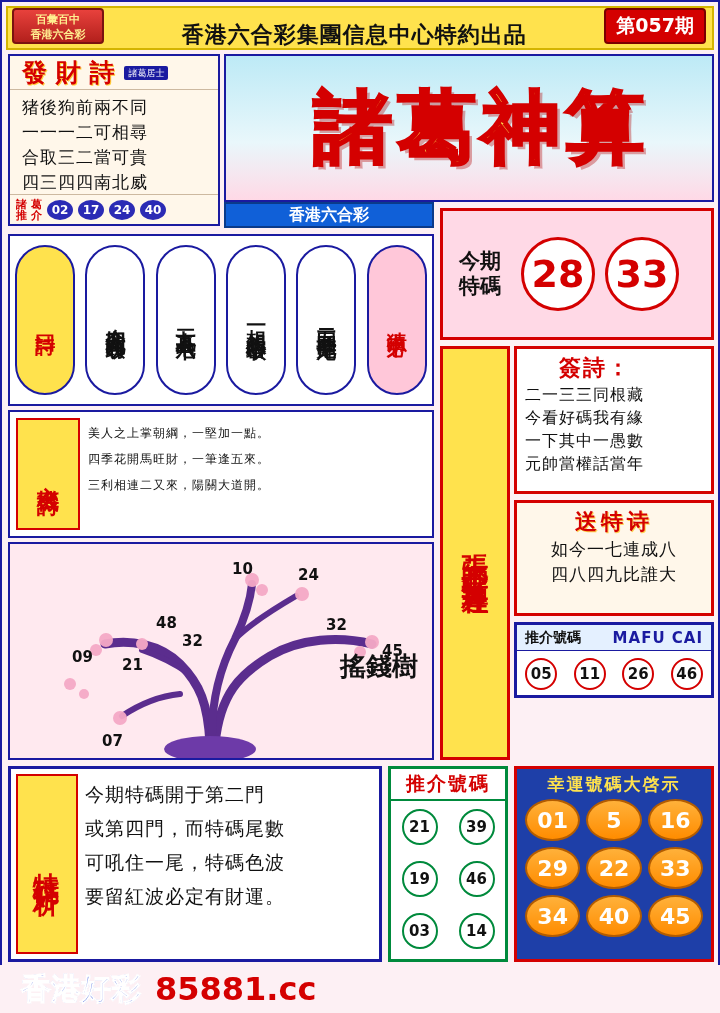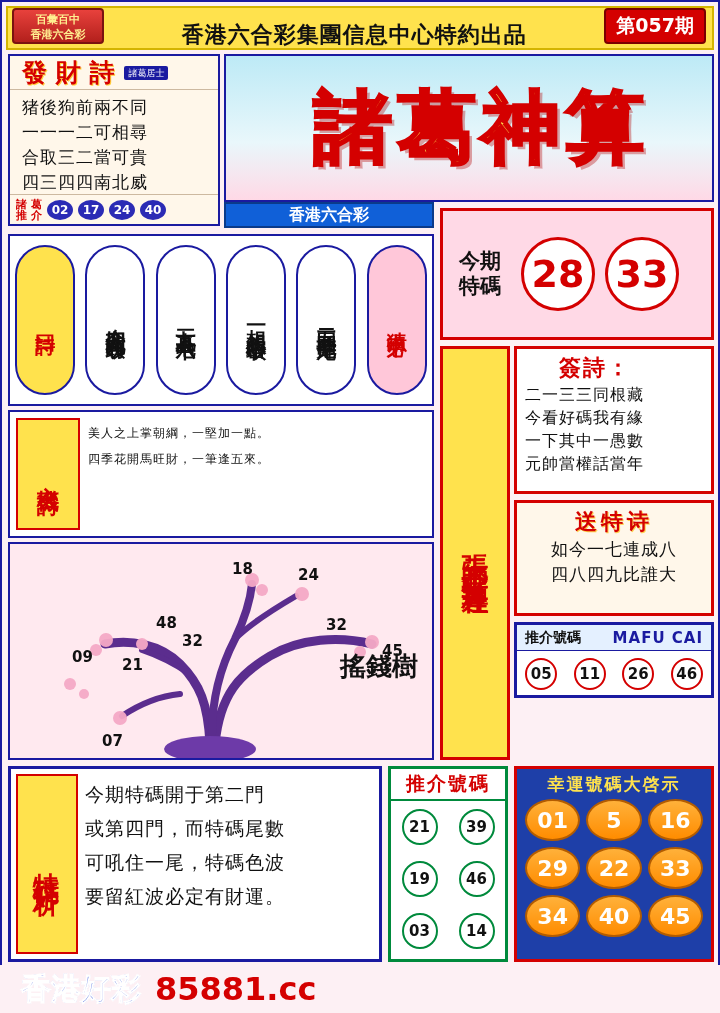--- a/index.html
+++ b/index.html
@@ -349,20 +349,21 @@
     <div class="pill w">想一想八密中取</div>
     <div class="pill w">二五同門并七尾</div>
     <div class="pill p">猜中必中</div>
   </div>
 
   <div class="mystic-box">
     <div class="mystic-label">玄機詩</div>
     <div class="mystic-lines">
       <div>美人之上掌朝綱，一堅加一點。</div>
       <div>四季花開馬旺財，一筆逢五來。</div>
+      <div>三利相連二又來，陽關大道開。</div>
     </div>
   </div>
 
   <div class="tree-box">
     <svg width="426" height="218" viewBox="0 0 426 218">
       <rect x="0" y="0" width="426" height="218" fill="#ffe9ef"></rect>
       <path d="M200 200 C198 160 190 140 170 120 C150 100 120 95 95 100" stroke="#5b2d8e" stroke-width="9" fill="none" stroke-linecap="round"></path>
       <path d="M205 200 C210 150 230 130 260 112 C290 94 330 92 362 100" stroke="#5b2d8e" stroke-width="9" fill="none" stroke-linecap="round"></path>
       <path d="M202 190 C202 150 212 120 225 95 C234 76 240 60 242 40" stroke="#5b2d8e" stroke-width="8" fill="none" stroke-linecap="round"></path>
       <path d="M225 95 C240 80 262 66 286 52" stroke="#5b2d8e" stroke-width="6" fill="none" stroke-linecap="round"></path>
@@ -376,21 +377,21 @@
           <circle cx="242" cy="36" r="7"></circle>
         <circle cx="252" cy="46" r="6"></circle>
           <circle cx="292" cy="50" r="7"></circle>
         <circle cx="362" cy="98" r="7"></circle>
           <circle cx="350" cy="108" r="6"></circle>
         <circle cx="110" cy="174" r="7"></circle>
           <circle cx="60" cy="140" r="6"></circle>
         <circle cx="74" cy="150" r="5"></circle>
       </g>
     </svg>
-    <div class="tree-num" style="left:222px;top:16px;">18</div>
+    <div class="tree-num" style="left:222px;top:16px;">10</div>
     <div class="tree-num" style="left:288px;top:22px;">24</div>
     <div class="tree-num" style="left:146px;top:70px;">48</div>
     <div class="tree-num" style="left:316px;top:72px;">32</div>
     <div class="tree-num" style="left:172px;top:88px;">32</div>
     <div class="tree-num" style="left:372px;top:98px;">45</div>
     <div class="tree-num" style="left:62px;top:104px;">09</div>
     <div class="tree-num" style="left:112px;top:112px;">21</div>
     <div class="tree-num" style="left:92px;top:188px;">07</div>
     <div class="tree-caption">搖錢樹</div>
   </div>

